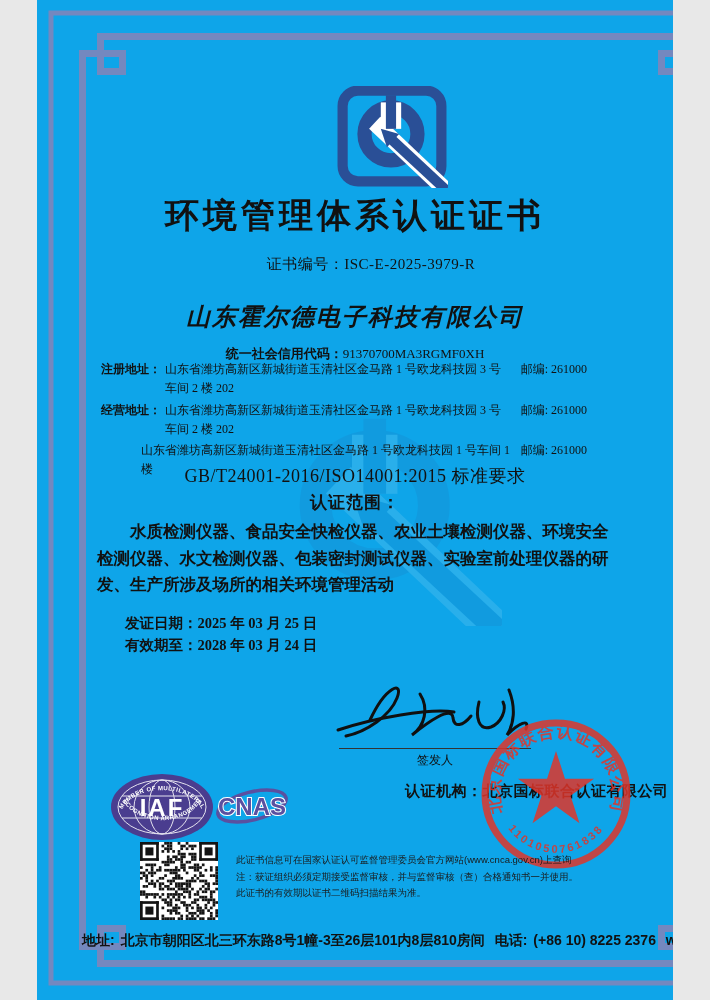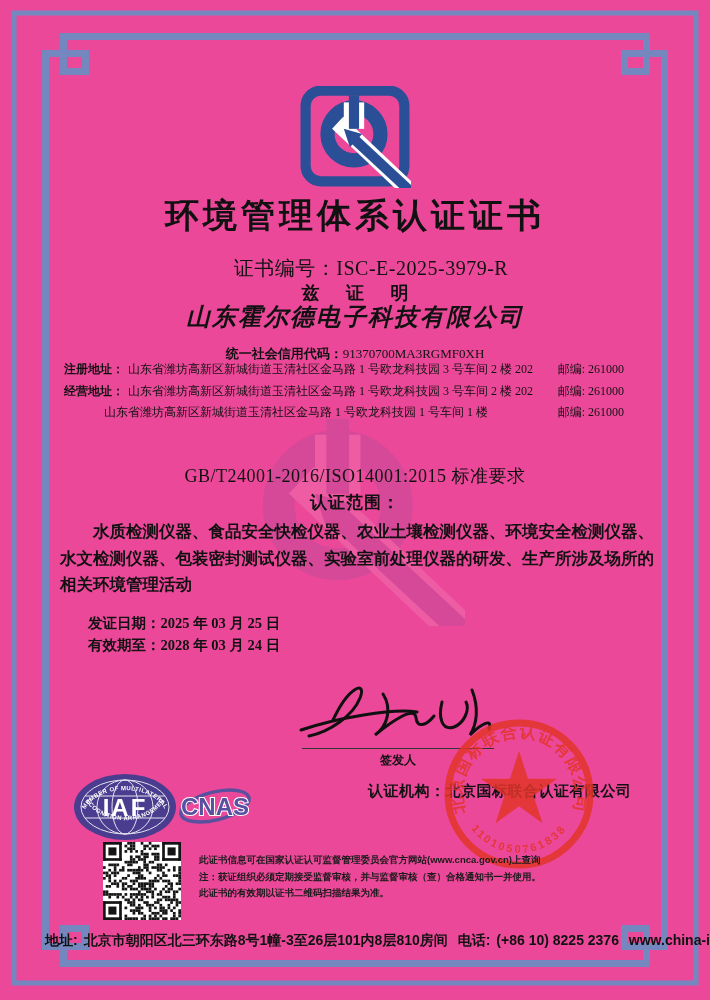--- a/index.html
+++ b/index.html
@@ -1,52 +1,52 @@
 <!DOCTYPE html>
 <html><head>
 <meta charset="utf-8">
 <style>
   html,body{margin:0;padding:0;background:#e8e8e8;}
-  .page{position:relative;width:710px;height:1000px;margin:0 auto;background:#ec4899;overflow:hidden;
+  .page{position:relative;width:636px;height:1000px;margin:0 auto;background:#0ea5e9;overflow:hidden;
         font-family:"Liberation Serif","DejaVu Serif",serif;color:#111;}
   .abs{position:absolute;}
   .center{left:0;right:0;text-align:center;}
   svg text{font-family:"Liberation Sans","DejaVu Sans",sans-serif;}
 
   .title{top:193px;font-size:34px;font-weight:bold;letter-spacing:4px;}
-  .certno{top:255px;font-size:20px;letter-spacing:.5px;padding-left:32px;}
+  .certno{top:255px;font-size:15px;letter-spacing:.5px;padding-left:32px;}
   .hereby{top:281px;font-size:18px;font-weight:bold;letter-spacing:11px;text-indent:11px;}
   .company{top:301px;font-size:24px;font-weight:bold;letter-spacing:2px;font-style:italic;}
   .credit{top:345px;font-size:13px;}
   .credit .lbl{font-weight:bold;}
 
   .addrblock{top:360px;left:64px;right:86px;font-size:12px;}
   .addr-row{display:flex;align-items:baseline;line-height:19px;margin-bottom:2.5px;}
   .addr-row .lbl{font-weight:bold;flex:0 0 auto;margin-right:4px;}
   .addr-row.cont{padding-left:40px;}
   .addr-row .zip{margin-left:auto;padding-left:10px;flex:0 0 auto;}
 
   .conform{top:437px;font-size:18px;font-weight:bold;letter-spacing:2px;}
   .standard{top:464px;font-size:18px;letter-spacing:.5px;}
   .scopelabel{top:491px;font-size:17px;font-weight:bold;letter-spacing:1px;}
   .scope{top:519px;left:60px;right:50px;font-size:16.5px;font-weight:bold;line-height:1.62;
          text-indent:2em;text-align:left;}
 
   .dates{top:613px;left:88px;font-size:14.5px;font-weight:bold;line-height:21.5px;}
 
   .sigline{top:748px;left:302px;width:192px;border-top:1.5px solid #333;height:0;}
-  .signer{top:752px;left:302px;width:192px;text-align:center;font-size:12px;font-weight:bold;
+  .signer{top:752px;left:302px;width:192px;text-align:center;font-size:12px;font-weight:normal;
           font-family:"Liberation Sans","DejaVu Sans",sans-serif;}
 
   .cnas-text{top:771px;left:254px;font-size:8px;line-height:10px;font-weight:bold;
              font-family:"Liberation Sans","DejaVu Sans",sans-serif;color:#1c1c1c;}
   .agency{top:782px;left:368px;font-size:15px;font-weight:bold;letter-spacing:.5px;
           font-family:"Liberation Sans","DejaVu Sans",sans-serif;}
 
-  .notes{top:852px;left:199px;right:64px;font-size:9.5px;line-height:16.5px;font-weight:bold;
+  .notes{top:852px;left:199px;right:64px;font-size:9.5px;line-height:16.5px;font-weight:normal;
          font-family:"Liberation Sans","DejaVu Sans",sans-serif;color:#1a1a1a;}
   .footer{top:932px;left:42px;right:42px;text-align:center;font-size:14px;font-weight:bold;
           font-family:"Liberation Sans","DejaVu Sans",sans-serif;color:#111;white-space:nowrap;}
   .footer span{margin:0 3px;}
 </style>
 </head>
 <body>
 
 <div class="page">
 
@@ -85,21 +85,20 @@
     <rect x="6.5" y="4.5" width="97" height="89" rx="15" stroke="#2a4f96" stroke-width="10" fill="none"></rect>
     <use href="#emblem-core"></use>
   </svg>
 
   <div class="abs center title">环境管理体系认证证书</div>
 
   <div class="abs center certno">
     <span>证书编号：</span><span>ISC-E-2025-3979-R</span>
   </div>
 
-  <div class="abs center hereby">兹 证 明</div>
   <div class="abs center company">山东霍尔德电子科技有限公司</div>
 
   <div class="abs center credit">
     <span class="lbl">统一社会信用代码：</span><span>91370700MA3RGMF0XH</span>
   </div>
 
   <div class="abs addrblock">
     <div class="addr-row">
       <span class="lbl">注册地址：</span>
       <span>山东省潍坊高新区新城街道玉清社区金马路 1 号欧龙科技园 3 号车间 2 楼 202</span>

